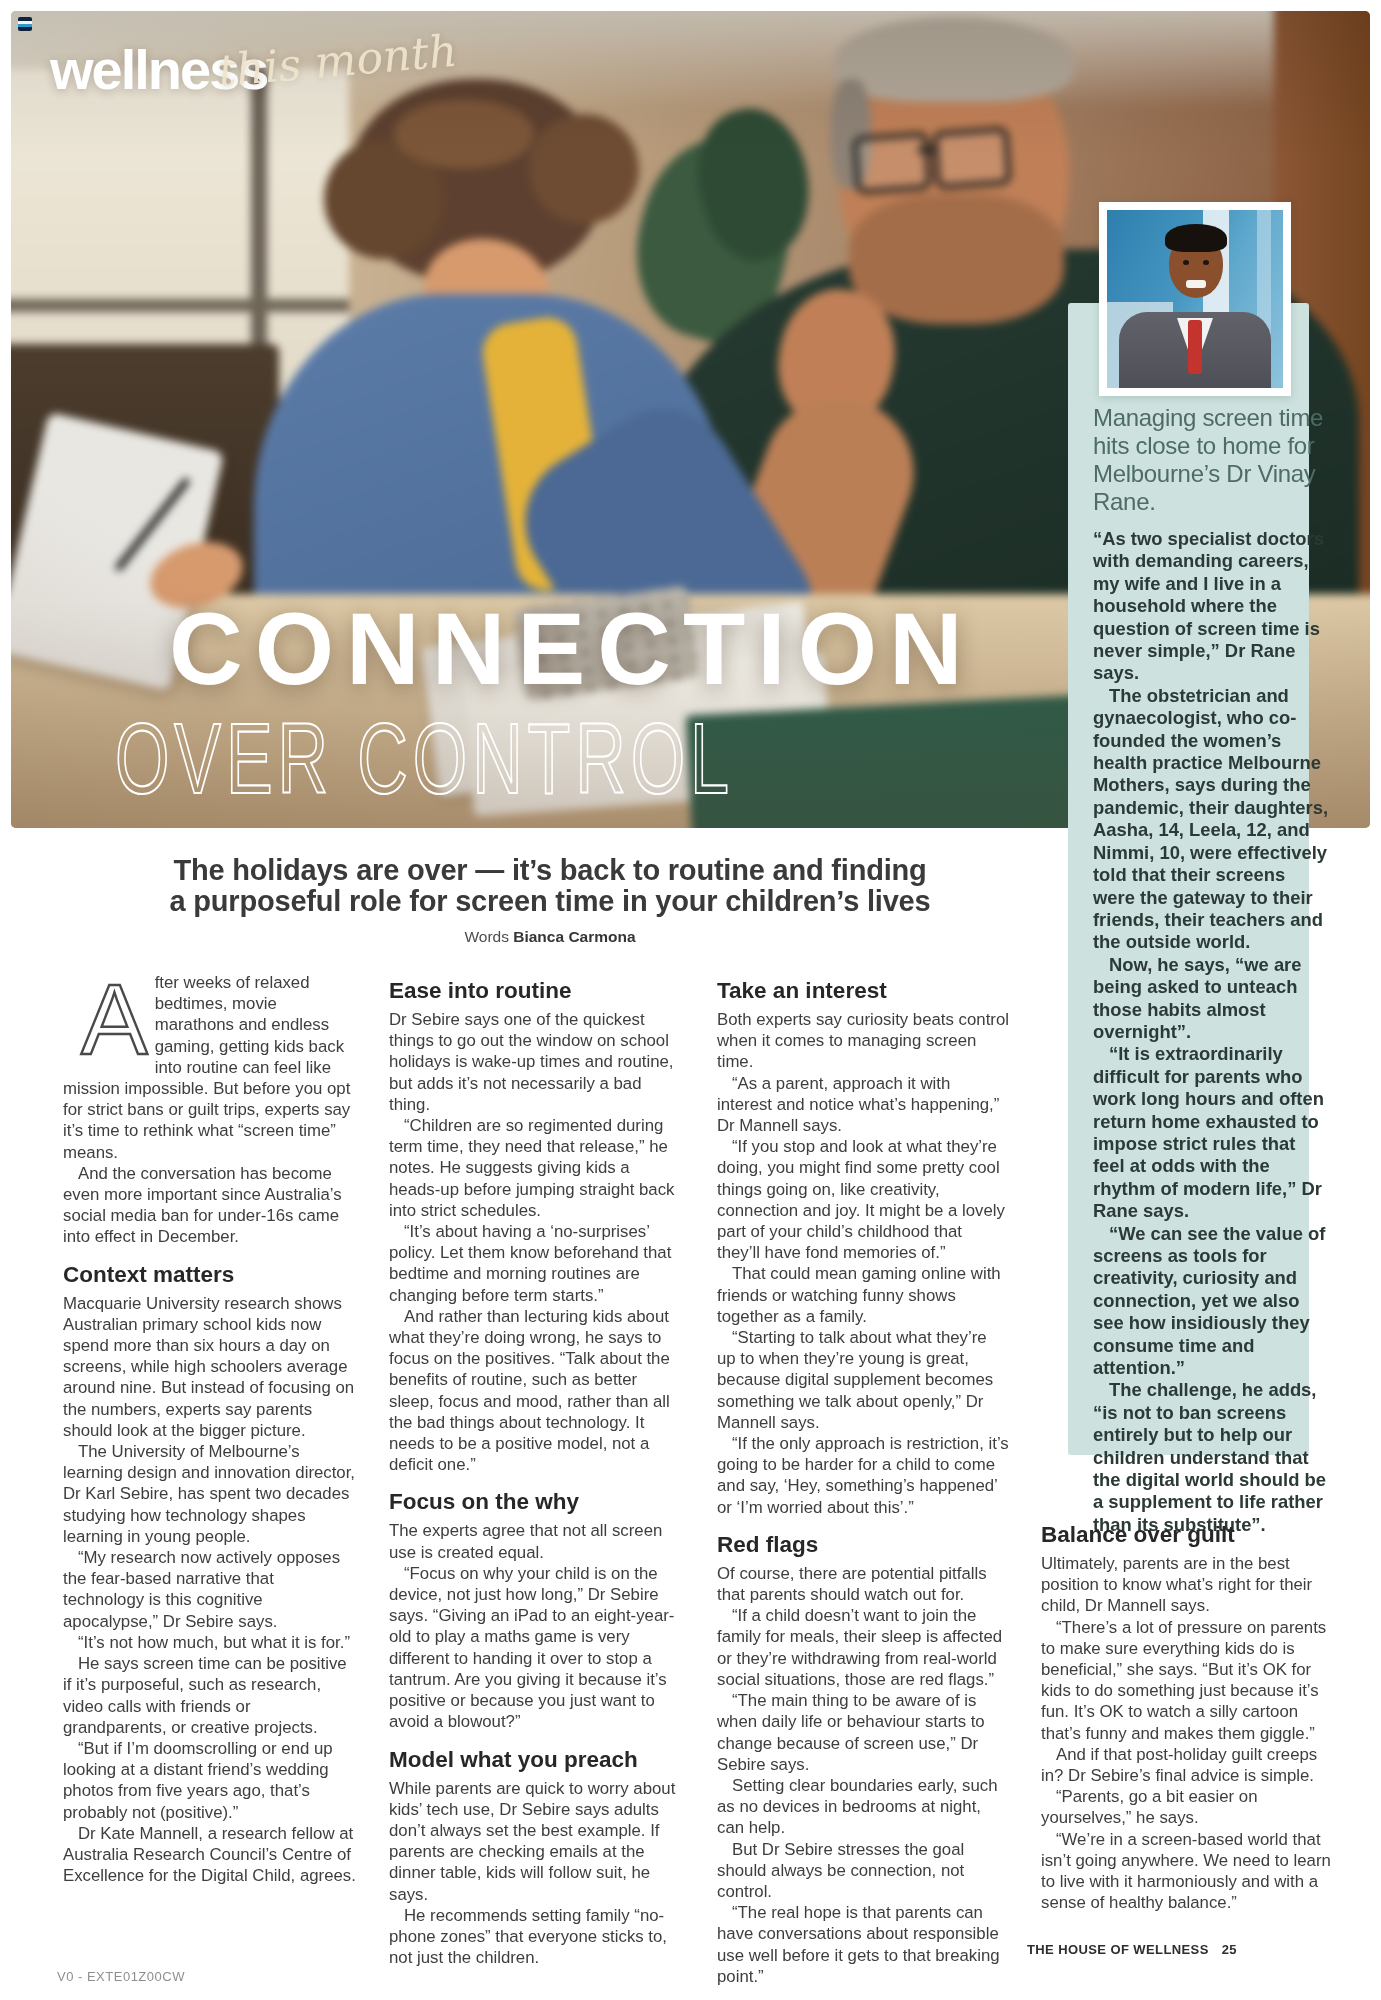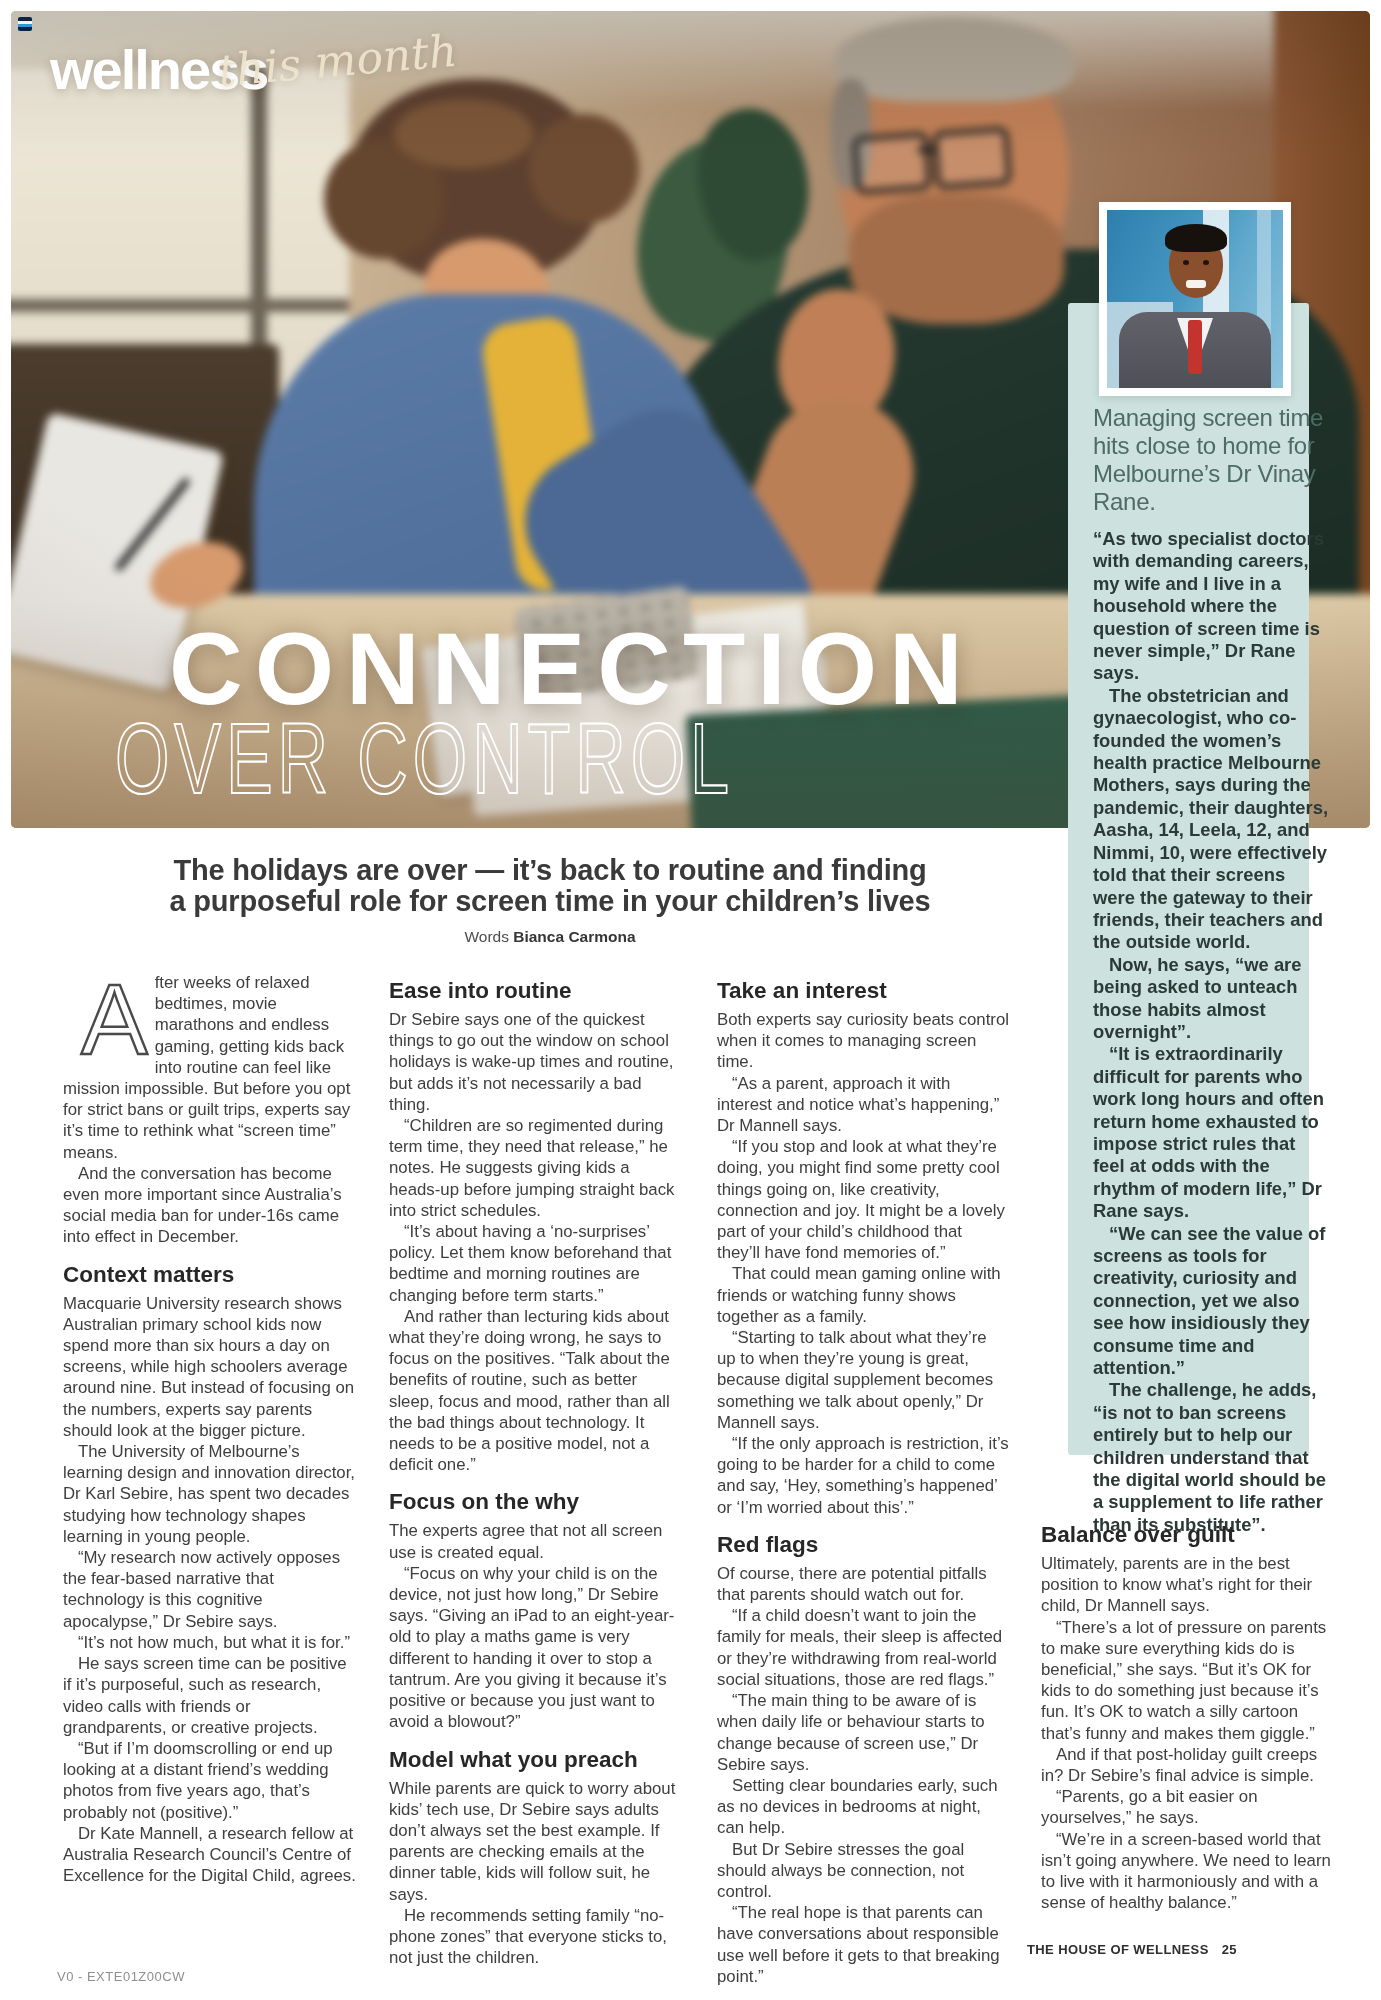--- a/index.html
+++ b/index.html
@@ -21,21 +21,21 @@
 
   .masthead{position:absolute;left:39px;top:26px;}
   .wordmark{font-size:56px;font-weight:800;letter-spacing:-2px;color:#ffffff;
             text-shadow:0 2px 10px rgba(60,40,20,.25);}
   .mast-script{position:absolute;left:168px;top:-2px;font-family:"DejaVu Serif", serif;
      font-style:italic;font-weight:400;font-size:44px;color:#eee4cd;transform:rotate(-5deg);
      opacity:.95;white-space:nowrap;text-shadow:0 1px 8px rgba(60,40,20,.2);}
 
   .hero-title1{position:absolute;left:158px;top:580px;font-size:102px;font-weight:800;
      letter-spacing:12px;color:#ffffff;white-space:nowrap;
-     text-shadow:0 4px 22px rgba(45,25,12,.35);margin-top:20px;}
+     text-shadow:0 4px 22px rgba(45,25,12,.35);}
   .hero-title2{position:absolute;left:104px;top:690px;font-size:100px;font-weight:400;
      letter-spacing:7px;color:transparent;-webkit-text-stroke:2.2px #ffffff;white-space:nowrap;
      transform:scaleX(.70);transform-origin:left top;}
   @supports not (-webkit-text-stroke: 1px #fff){
     .hero-title2{color:#ffffff;}
     .dropcap{color:#4a4a4a;}
   }
 
   
   .headline{position:absolute;left:60px;top:855px;width:980px;text-align:center;color:#3a3a3a;}

